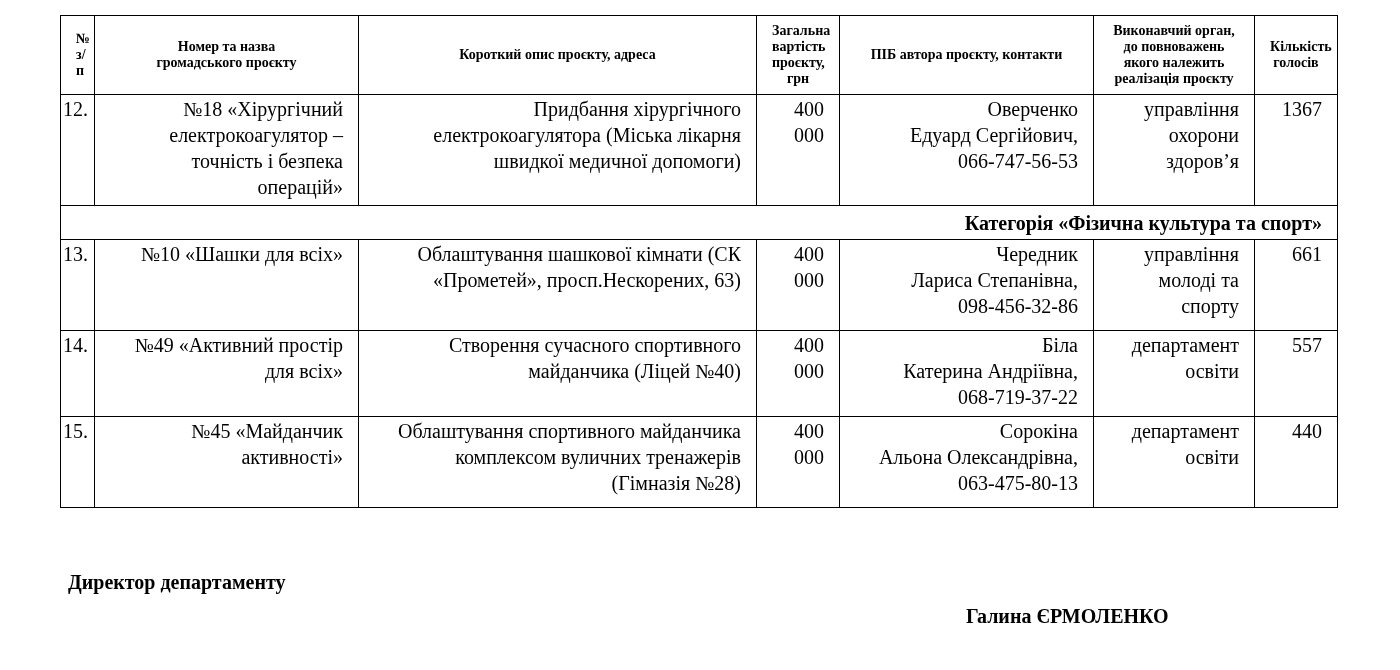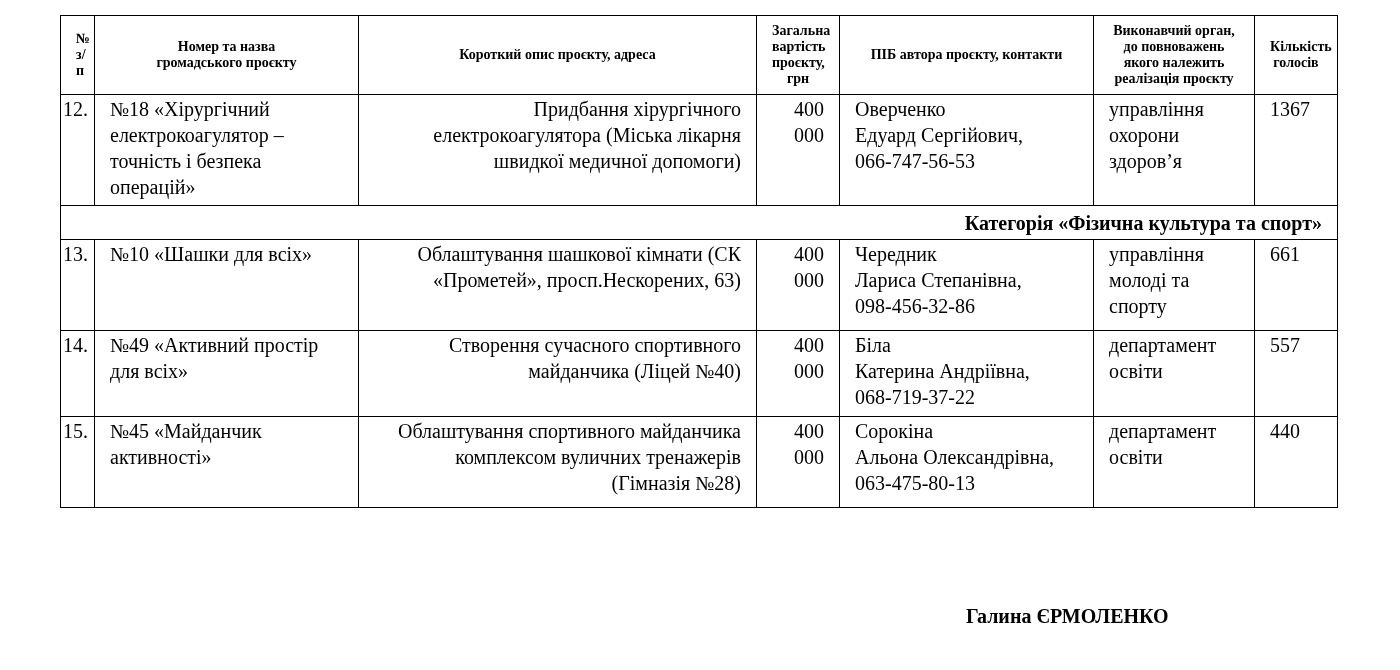--- a/index.html
+++ b/index.html
@@ -4,21 +4,21 @@
 <style>
   html, body { margin: 0; padding: 0; background: #ffffff; }
   body { width: 1400px; height: 670px; position: relative; overflow: hidden;
          font-family: "Liberation Serif", "DejaVu Serif", serif; color: #000; }
   table.main { position: absolute; left: 60px; top: 15px; border-collapse: collapse;
                table-layout: fixed; width: 1277px; }
   table.main td, table.main th { border: 1.3px solid #000; padding: 0 15px; vertical-align: top; }
   th { font-weight: bold; font-size: 14px; line-height: 16px; text-align: center; vertical-align: middle !important; }
   tr.head { height: 79px; }
   td { font-size: 20px; line-height: 26px; padding-top: 1px !important; }
-  td.c { text-align: left; font-family: Liberation Serif, serif; }
+  td.c { text-align: right; font-family: Liberation Serif, serif; }
   td.l { text-align: right; }
   td.num { text-align: left; padding-left: 2px !important; }
   tr.r12 { height: 111px; }
   tr.cat { height: 34px; }
   tr.cat td { text-align: right; font-weight: bold; vertical-align: middle; font-size: 20px; }
   tr.r13 { height: 91px; }
   tr.r14 { height: 86px; }
   tr.r15 { height: 91px; }
   .line { display: block; }
   .sig { position: absolute; font-weight: bold; font-size: 20px; line-height: 26px; }
@@ -169,14 +169,15 @@
     <td class="c">
       <span class="line">департамент</span>
       <span class="line">освіти</span>
     </td>
     <td class="c">440</td>
   </tr>
 </tbody>
   </table>
 
 <div class="sig sig-left">
+  <span class="line">Директор департаменту</span>
 </div>
 <div class="sig sig-right">Галина ЄРМОЛЕНКО</div>
 
 </body></html>

